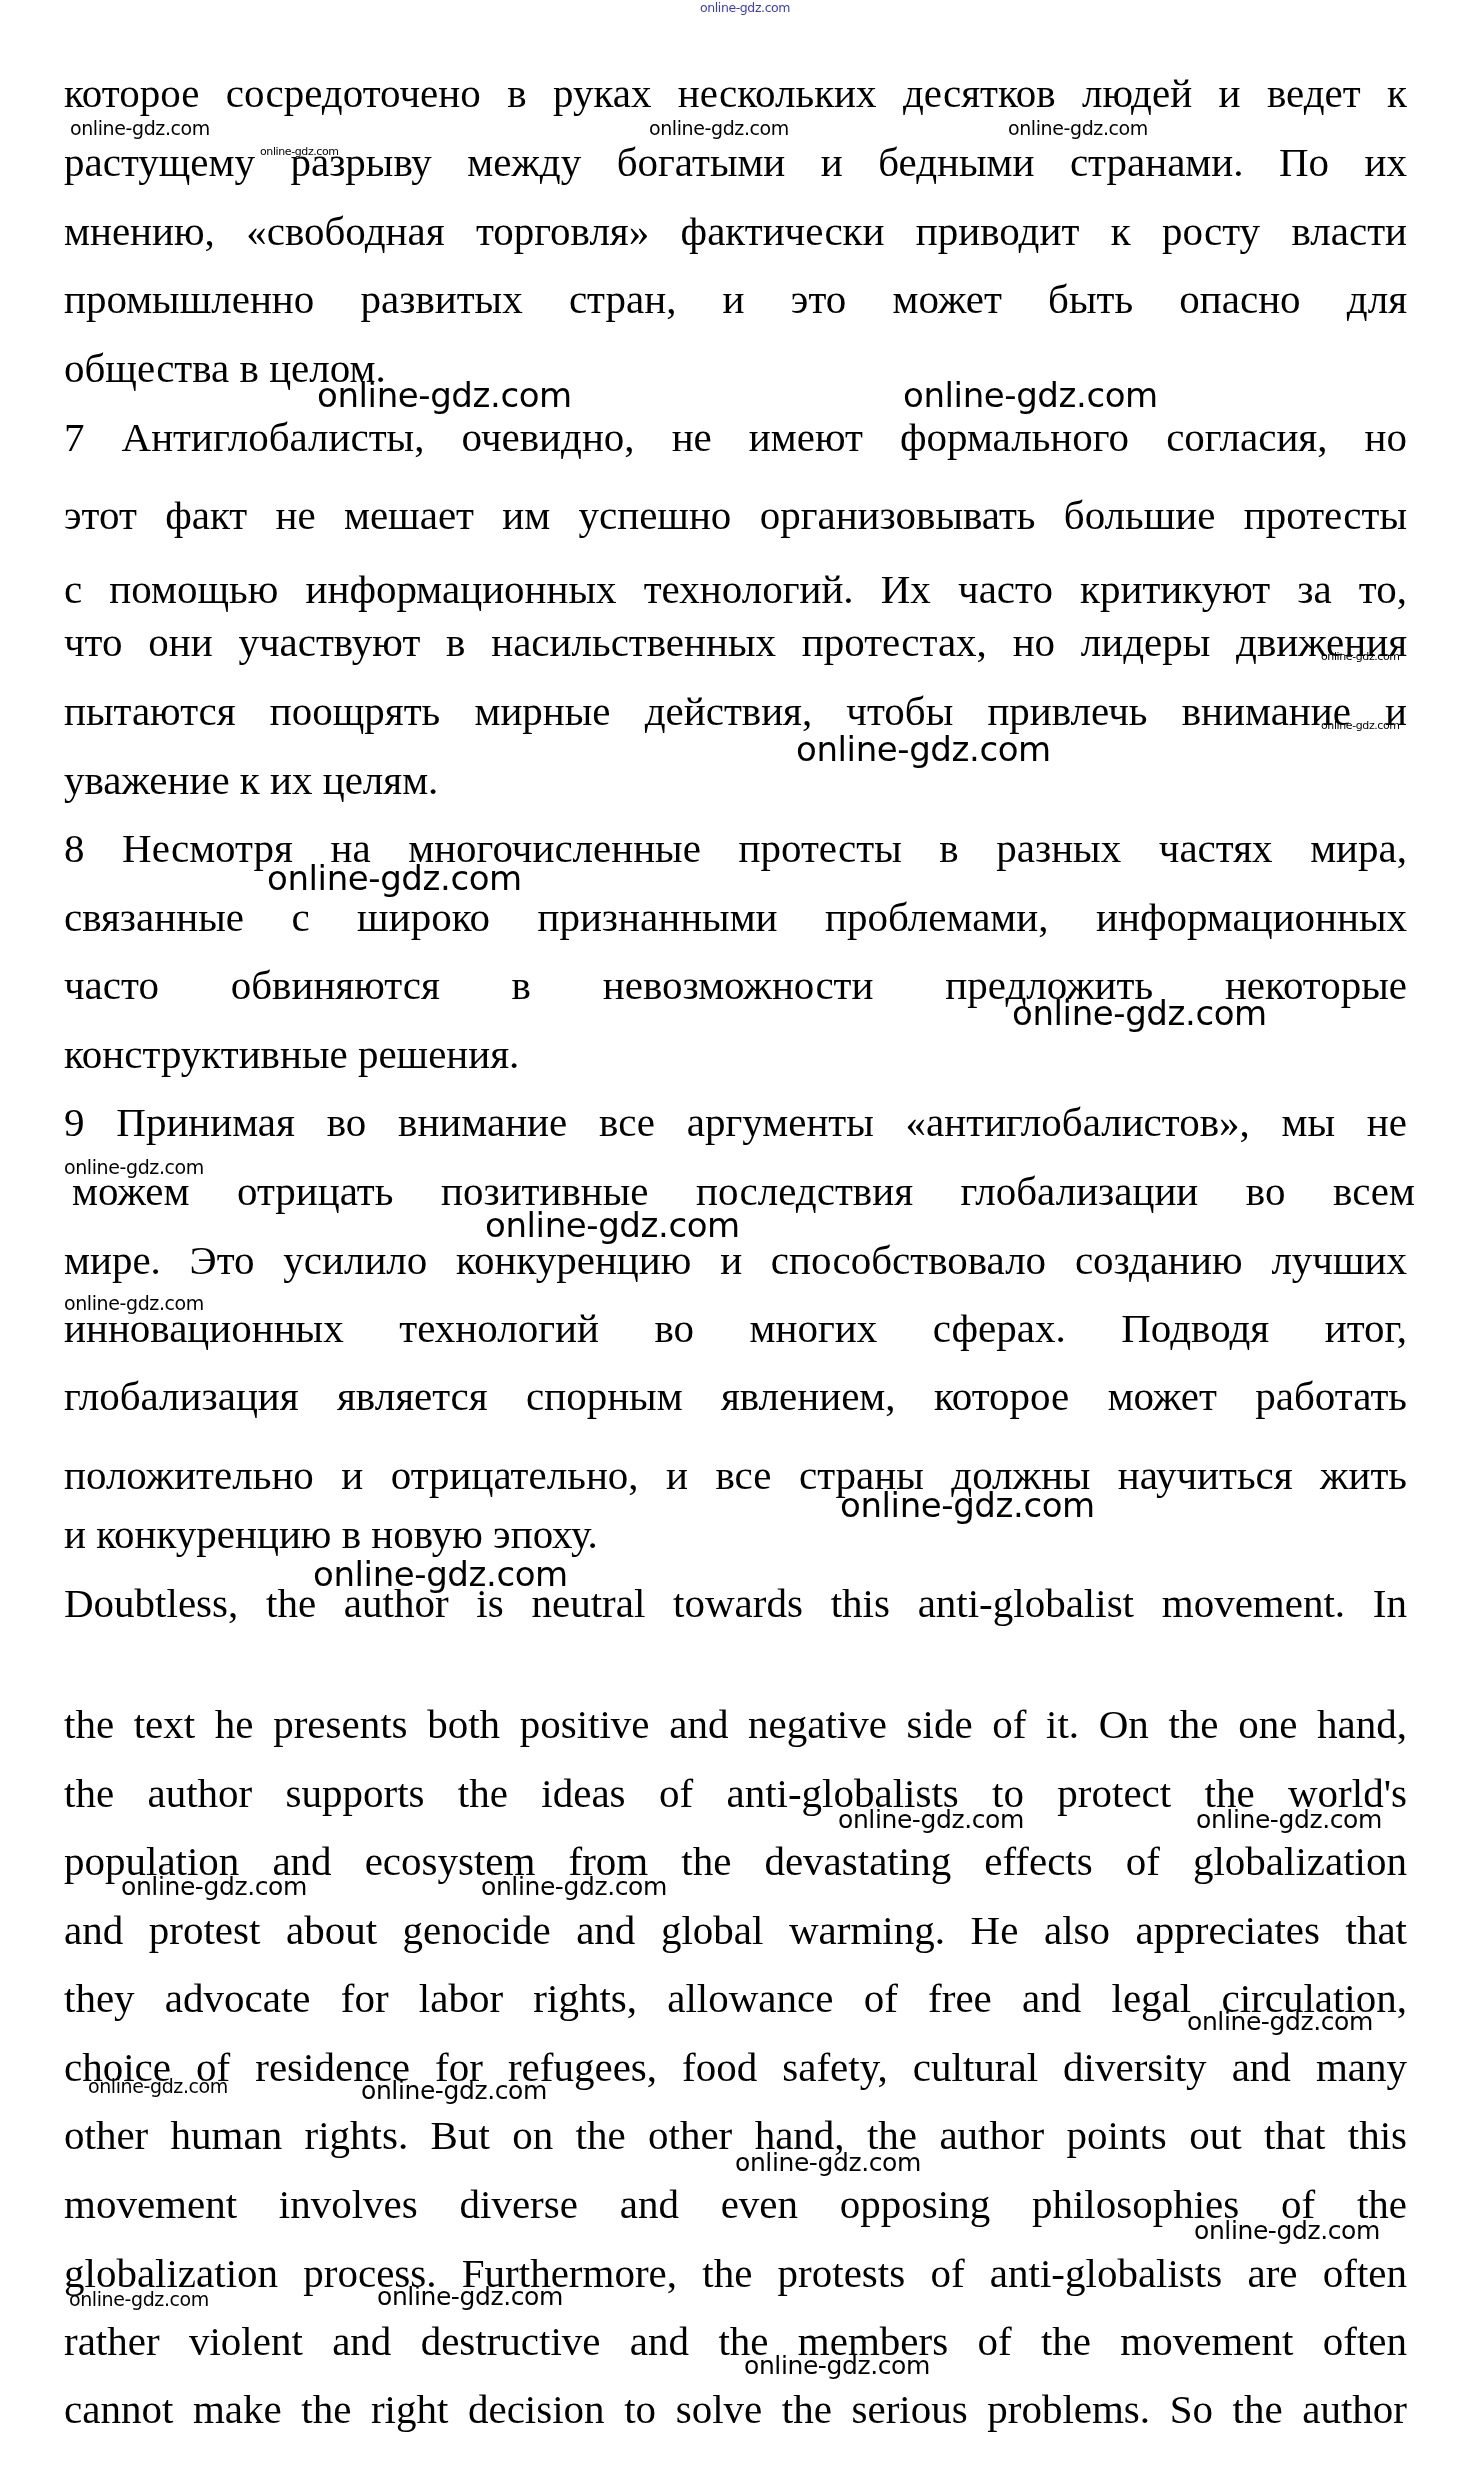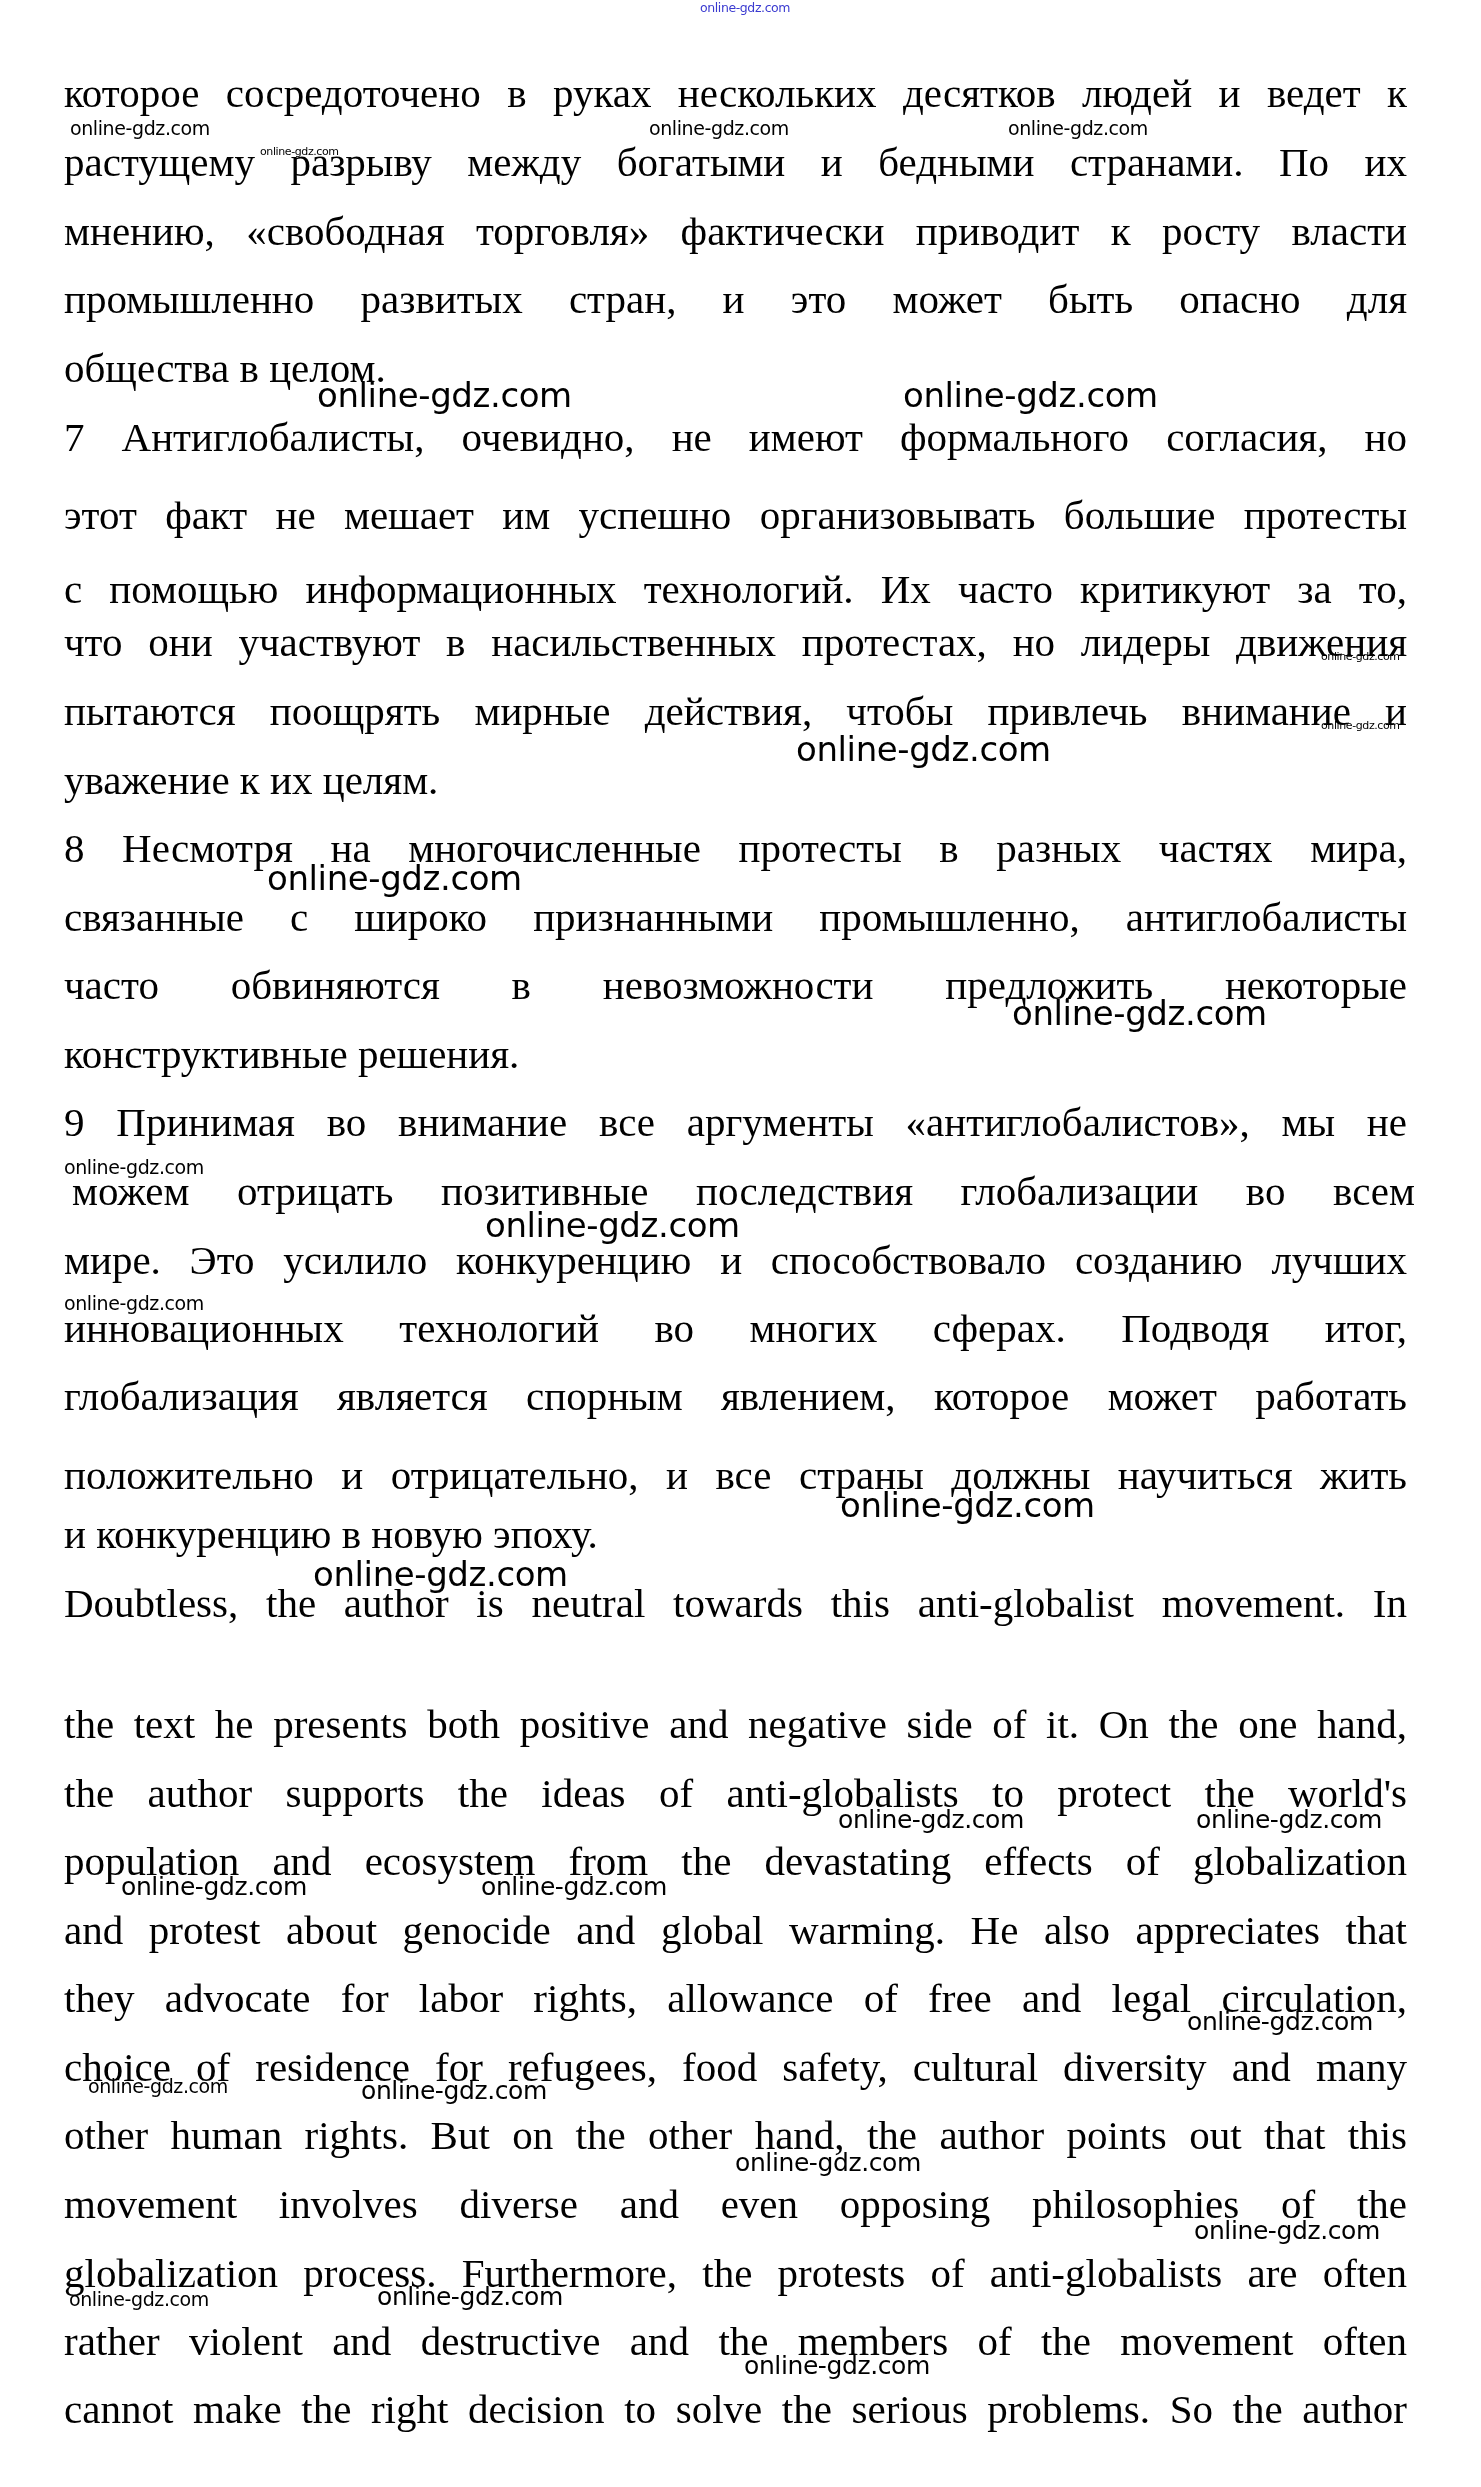--- a/index.html
+++ b/index.html
@@ -49,21 +49,21 @@
       <div class="line" style="top: 204px; white-space: nowrap;">мнению, «свободная торговля» фактически приводит к росту власти</div>
       <div class="line" style="top: 272px; white-space: nowrap;">промышленно развитых стран, и это может быть опасно для</div>
       <div class="line last" style="top: 341px; white-space: nowrap;">общества в целом.</div>
       <div class="line" style="top: 410px; white-space: nowrap;">7 Антиглобалисты, очевидно, не имеют формального согласия, но</div>
       <div class="line" style="top: 478px; white-space: nowrap; margin-top: 10px;">этот факт не мешает им успешно организовывать большие протесты</div>
       <div class="line" style="top: 546px; white-space: nowrap; margin-top: 16px;">с помощью информационных технологий. Их часто критикуют за то,</div>
       <div class="line" style="top: 615px; white-space: nowrap;">что они участвуют в насильственных протестах, но лидеры движения</div>
       <div class="line" style="top: 684px; white-space: nowrap;">пытаются поощрять мирные действия, чтобы привлечь внимание и</div>
       <div class="line last" style="top: 753px; white-space: nowrap;">уважение к их целям.</div>
       <div class="line" style="top: 821px; white-space: nowrap;">8 Несмотря на многочисленные протесты в разных частях мира,</div>
-      <div class="line" style="top: 890px; white-space: nowrap;">связанные с широко признанными промышленно, антиглобалисты</div>
+      <div class="line" style="top: 890px; white-space: nowrap;">связанные с широко признанными проблемами, информационных</div>
       <div class="line" style="top: 958px; white-space: nowrap;">часто обвиняются в невозможности предложить некоторые</div>
       <div class="line last" style="top: 1027px; white-space: nowrap;">конструктивные решения.</div>
       <div class="line" style="top: 1095px; white-space: nowrap;">9 Принимая во внимание все аргументы «антиглобалистов», мы не</div>
       <div class="line" style="top: 1164px; white-space: nowrap; margin-left: 8px;">можем отрицать позитивные последствия глобализации во всем</div>
       <div class="line" style="top: 1233px; white-space: nowrap;">мире. Это усилило конкуренцию и способствовало созданию лучших</div>
       <div class="line" style="top: 1301px; white-space: nowrap;">инновационных технологий во многих сферах. Подводя итог,</div>
       <div class="line" style="top: 1369px; white-space: nowrap;">глобализация является спорным явлением, которое может работать</div>
       <div class="line" style="top: 1438px; white-space: nowrap; margin-top: 10px;">положительно и отрицательно, и все страны должны научиться жить</div>
       <div class="line last" style="top: 1507px; white-space: nowrap;">и конкуренцию в новую эпоху.</div>
     </div>

